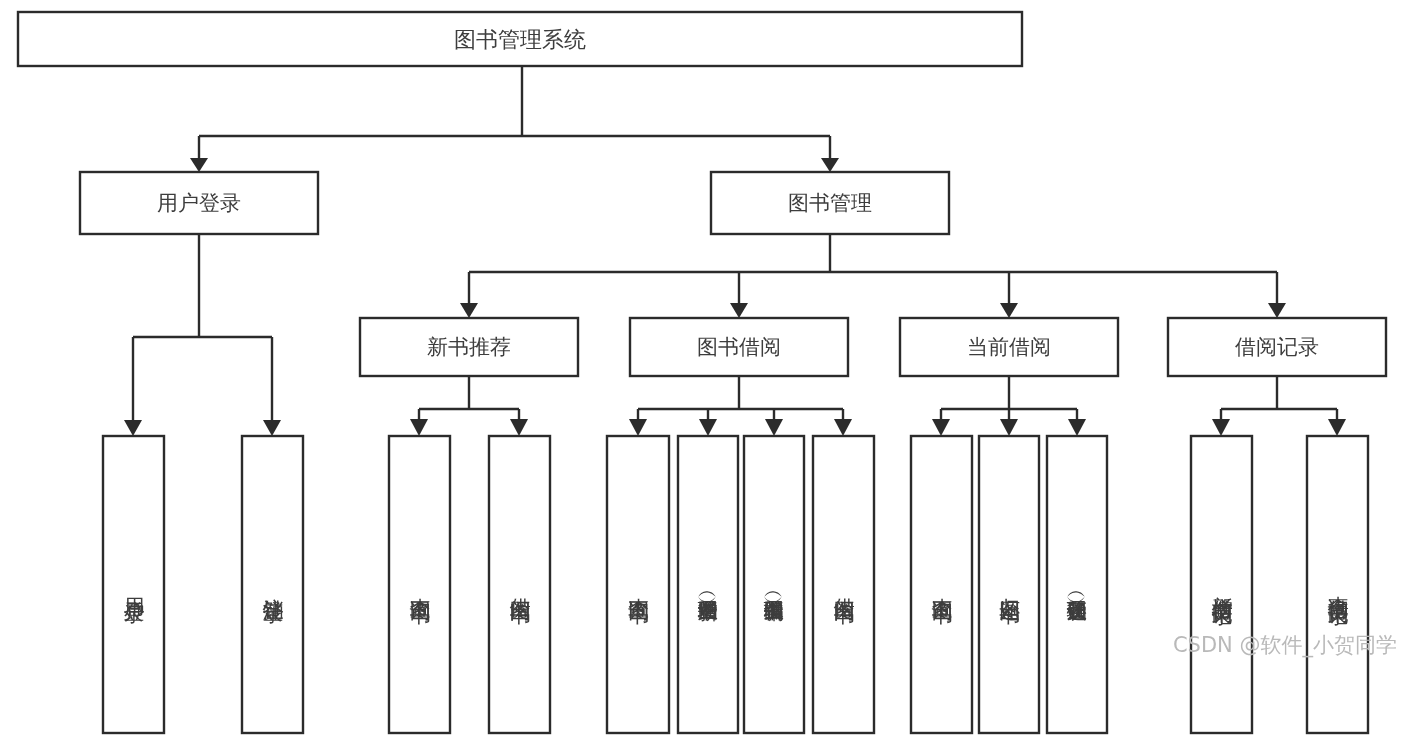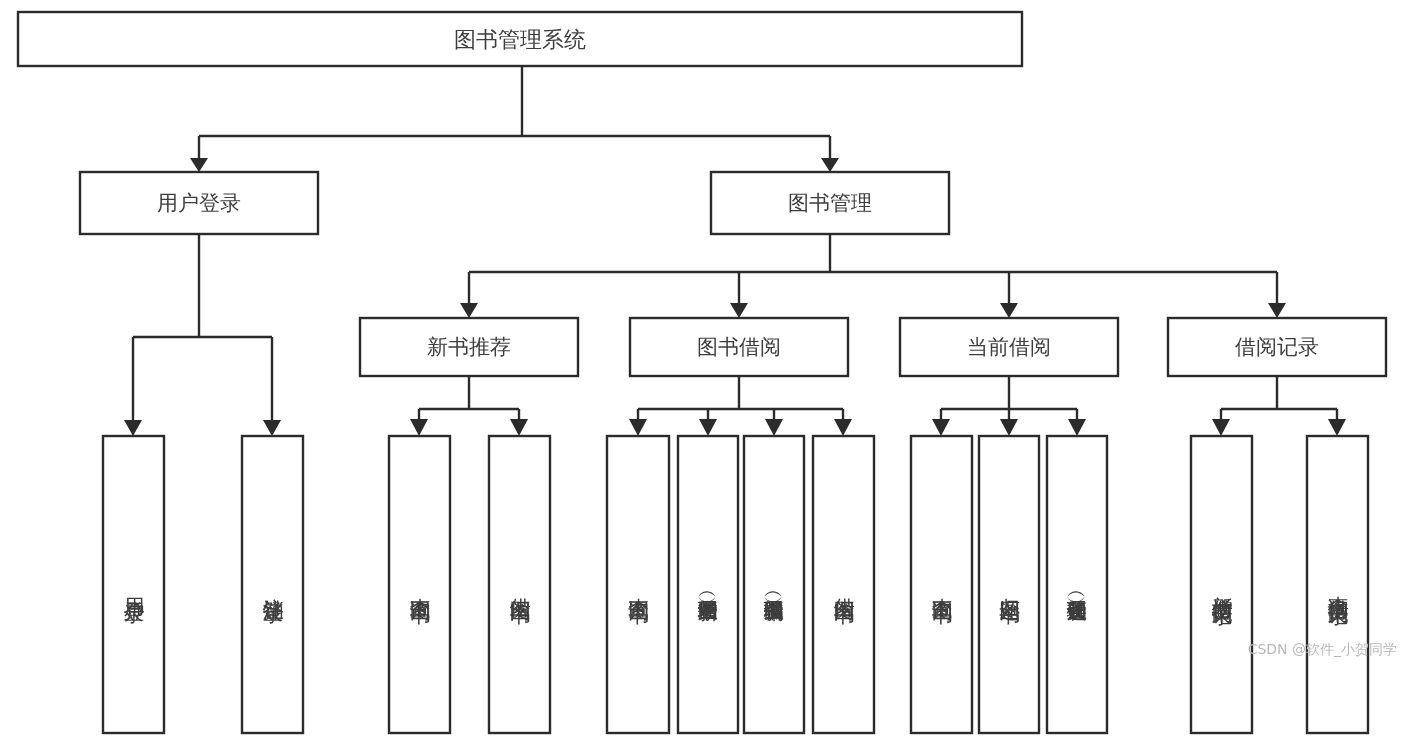--- a/index.html
+++ b/index.html
@@ -69,21 +69,21 @@
   .vlabel.tight {
     font-size: 20px;
     letter-spacing: 0px;
   }
   .watermark {
     position: absolute;
     right: 8px;
     bottom: 4px;
     color: #b9b9b9;
     font-family: "DejaVu Sans", "Liberation Sans", sans-serif;
-    font-size: 14px;
+    font-size: 21px;
     white-space: nowrap;
     pointer-events: none;
   }
 </style>
 </head>
 <body>
 
 <div id="diagram-root">
 
   <svg class="canvas" viewBox="0 0 1405 747">

